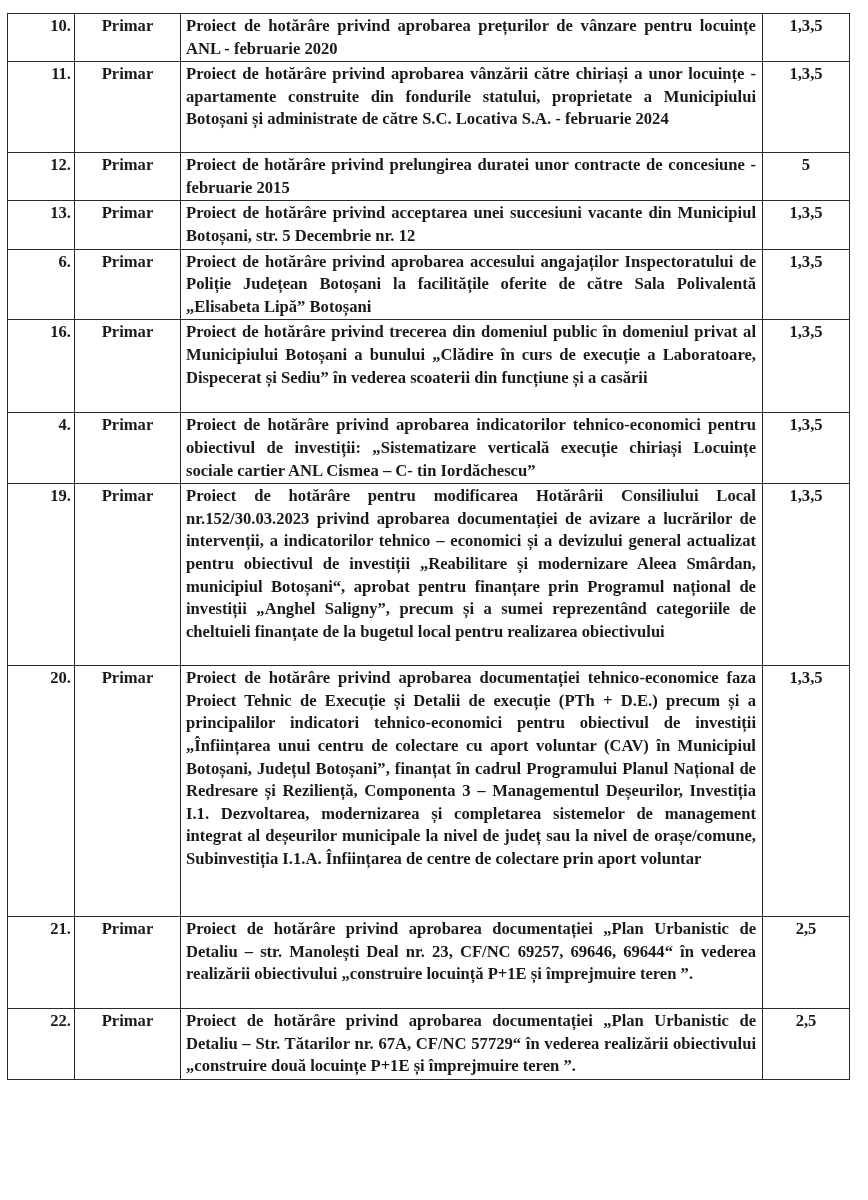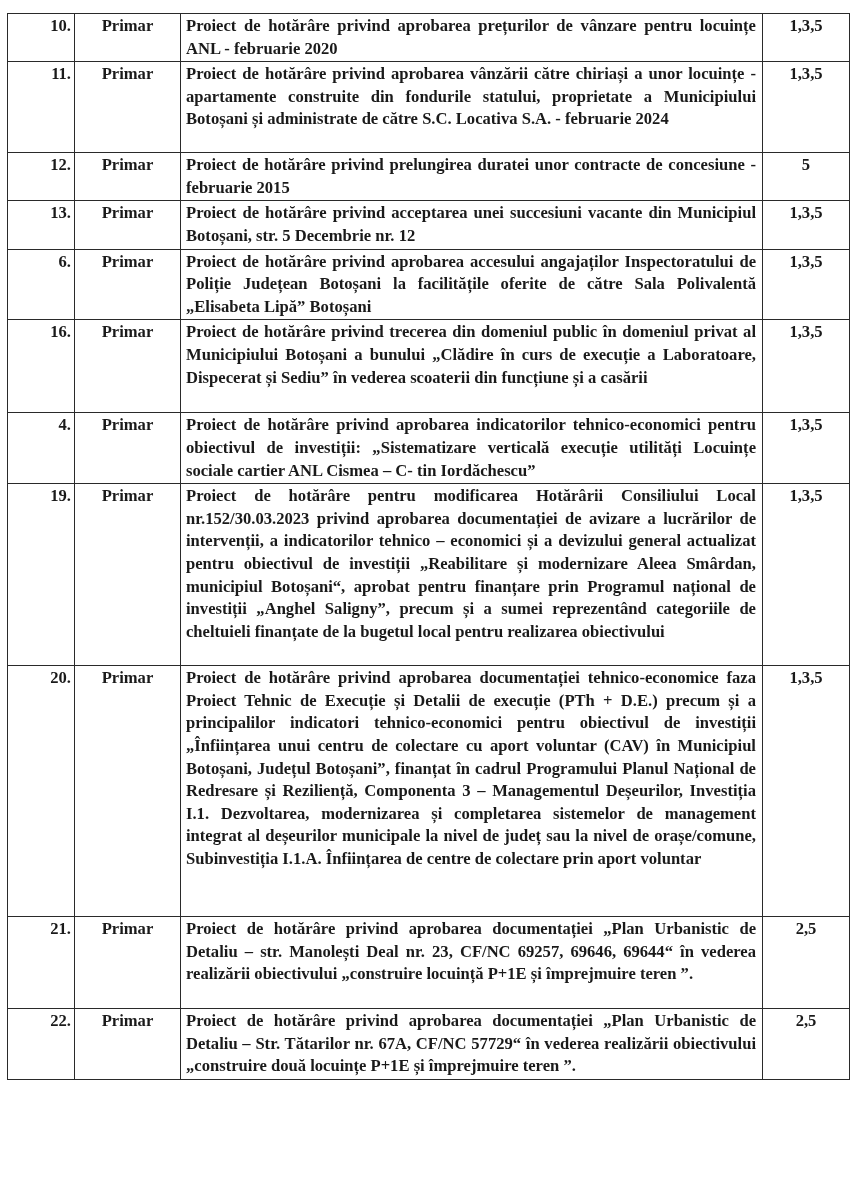--- a/index.html
+++ b/index.html
@@ -99,21 +99,21 @@
       </tr>
       <tr style="height:93px">
         <td class="num">16.</td>
         <td class="init">Primar</td>
         <td class="title">Proiect de hotărâre privind trecerea din domeniul public în domeniul privat al Municipiului Botoșani a bunului „Clădire în curs de execuție a Laboratoare, Dispecerat și Sediu” în vederea scoaterii din funcțiune și a casării</td>
         <td class="comm">1,3,5</td>
       </tr>
       <tr style="height:69px">
         <td class="num">4.</td>
         <td class="init">Primar</td>
-        <td class="title">Proiect de hotărâre privind aprobarea indicatorilor tehnico-economici pentru obiectivul de investiții: „Sistematizare verticală execuție utilități Locuințe sociale cartier ANL Cismea – C- tin Iordăchescu”</td>
+        <td class="title">Proiect de hotărâre privind aprobarea indicatorilor tehnico-economici pentru obiectivul de investiții: „Sistematizare verticală execuție chiriași Locuințe sociale cartier ANL Cismea – C- tin Iordăchescu”</td>
         <td class="comm">1,3,5</td>
       </tr>
       <tr style="height:182px">
         <td class="num">19.</td>
         <td class="init">Primar</td>
         <td class="title">Proiect de hotărâre pentru modificarea Hotărârii Consiliului Local nr.152/30.03.2023 privind aprobarea documentației de avizare a lucrărilor de intervenții, a indicatorilor tehnico – economici și a devizului general actualizat pentru obiectivul de investiții „Reabilitare și modernizare Aleea Smârdan, municipiul Botoșani“, aprobat pentru finanțare prin Programul național de investiții „Anghel Saligny”, precum și a sumei reprezentând categoriile de cheltuieli finanțate de la bugetul local pentru realizarea obiectivului</td>
         <td class="comm">1,3,5</td>
       </tr>
       <tr style="height:251px">
         <td class="num">20.</td>

